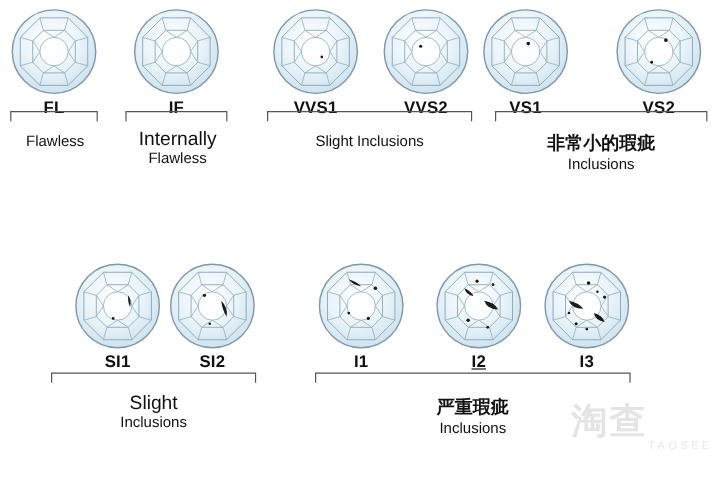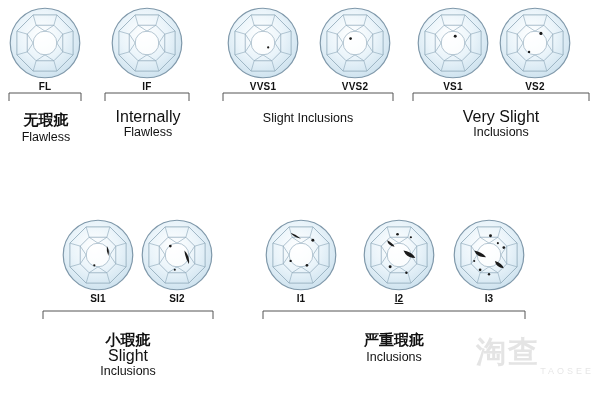--- a/index.html
+++ b/index.html
@@ -26,21 +26,21 @@
   }
   .diamond {
     position: relative;
     width: 74px;
     height: 74px;
   }
   .diamond svg {
     display: block;
   }
   .grade-label {
-    font-size: 10px;
+    font-size: 14px;
     font-weight: bold;
     color: #111111;
     letter-spacing: 0.2px;
     margin-top: 1px;
     text-align: center;
   }
   .bracket {
     position: absolute;
   }
   .bracket svg {
@@ -219,21 +219,21 @@
             <line x1="38" y1="74" x2="50" y2="66"></line>
           <line x1="26" y1="62" x2="34" y2="50"></line>
             <line x1="26" y1="38" x2="34" y2="50"></line>
         </g>
         <circle cx="44" cy="44" r="1.8" fill="#1a1a1a"></circle>
       </svg>
     </div>
     <div class="grade-label">VVS2</div>
   </div>
 
-  <div class="diamond-cell" style="left:416px; top:6px;">
+  <div class="diamond-cell" style="left:401px; top:6px;">
     <div class="diamond">
       <svg width="74" height="74" viewBox="0 0 100 100" aria-hidden="true">
         <circle cx="50" cy="50" r="47" fill="url(#g1)" stroke="#7f98aa" stroke-width="1.6"></circle>
         <polygon points="34,12 66,12 88,34 88,66 66,88 34,88 12,66 12,34" fill="none" stroke="#8ea7b8" stroke-width="1.1"></polygon>
         <polygon points="38,26 62,26 74,38 74,62 62,74 38,74 26,62 26,38" fill="none" stroke="#8ea7b8" stroke-width="1"></polygon>
         <circle cx="50" cy="50" r="16" fill="#ffffff" fill-opacity="0.75" stroke="#9ab2c2" stroke-width="1"></circle>
         <g stroke="#93acbd" stroke-width="0.9">
           <line x1="34" y1="12" x2="38" y2="26"></line>
             <line x1="66" y1="12" x2="62" y2="26"></line>
           <line x1="88" y1="34" x2="74" y2="38"></line>
@@ -250,21 +250,21 @@
             <line x1="38" y1="74" x2="50" y2="66"></line>
           <line x1="26" y1="62" x2="34" y2="50"></line>
             <line x1="26" y1="38" x2="34" y2="50"></line>
         </g>
         <circle cx="53" cy="41" r="2" fill="#1a1a1a"></circle>
       </svg>
     </div>
     <div class="grade-label">VS1</div>
   </div>
 
-  <div class="diamond-cell" style="left:498px; top:6px;">
+  <div class="diamond-cell" style="left:512px; top:6px;">
     <div class="diamond">
       <svg width="74" height="74" viewBox="0 0 100 100" aria-hidden="true">
         <circle cx="50" cy="50" r="47" fill="url(#g1)" stroke="#7f98aa" stroke-width="1.6"></circle>
         <polygon points="34,12 66,12 88,34 88,66 66,88 34,88 12,66 12,34" fill="none" stroke="#8ea7b8" stroke-width="1.1"></polygon>
         <polygon points="38,26 62,26 74,38 74,62 62,74 38,74 26,62 26,38" fill="none" stroke="#8ea7b8" stroke-width="1"></polygon>
         <circle cx="50" cy="50" r="16" fill="#ffffff" fill-opacity="0.75" stroke="#9ab2c2" stroke-width="1"></circle>
         <g stroke="#93acbd" stroke-width="0.9">
           <line x1="34" y1="12" x2="38" y2="26"></line>
             <line x1="66" y1="12" x2="62" y2="26"></line>
           <line x1="88" y1="34" x2="74" y2="38"></line>
@@ -304,35 +304,34 @@
       <path d="M1,9 L1,1 L171,1 L171,9" fill="none" stroke="#555555" stroke-width="1"></path>
     </svg>
   </div>
   <div class="bracket" style="left:412px; top:92px;">
     <svg width="178" height="10" aria-hidden="true">
       <path d="M1,9 L1,1 L177,1 L177,9" fill="none" stroke="#555555" stroke-width="1"></path>
     </svg>
   </div>
 
   <div class="caption" style="left:2px; top:110px; width:88px;">
-    <div class="cn">无瑕疵</div>
     <div class="en">Flawless</div>
   </div>
 
   <div class="caption" style="left:96px; top:110px; width:104px;">
     <div class="en-small">Internally</div>
     <div class="en">Flawless</div>
   </div>
 
   <div class="caption" style="left:218px; top:110px; width:180px;">
     <div class="en">Slight Inclusions</div>
   </div>
 
   <div class="caption" style="left:408px; top:110px; width:186px;">
-    <div class="en-small">Very Slight</div>
+    <div class="cn">非常小的瑕疵</div>
     <div class="en">Inclusions</div>
   </div>
 
   <div class="diamond-cell" style="left:61px; top:218px;">
     <div class="diamond">
       <svg width="74" height="74" viewBox="0 0 100 100" aria-hidden="true">
         <circle cx="50" cy="50" r="47" fill="url(#g1)" stroke="#7f98aa" stroke-width="1.6"></circle>
         <polygon points="34,12 66,12 88,34 88,66 66,88 34,88 12,66 12,34" fill="none" stroke="#8ea7b8" stroke-width="1.1"></polygon>
         <polygon points="38,26 62,26 74,38 74,62 62,74 38,74 26,62 26,38" fill="none" stroke="#8ea7b8" stroke-width="1"></polygon>
         <circle cx="50" cy="50" r="16" fill="#ffffff" fill-opacity="0.75" stroke="#9ab2c2" stroke-width="1"></circle>
@@ -507,21 +506,20 @@
       <path d="M1,9 L1,1 L171,1 L171,9" fill="none" stroke="#555555" stroke-width="1"></path>
     </svg>
   </div>
   <div class="bracket" style="left:262px; top:310px;">
     <svg width="264" height="10" aria-hidden="true">
       <path d="M1,9 L1,1 L263,1 L263,9" fill="none" stroke="#555555" stroke-width="1"></path>
     </svg>
   </div>
 
   <div class="caption" style="left:38px; top:330px; width:180px;">
-    <div class="cn">小瑕疵</div>
     <div class="en-small">Slight</div>
     <div class="en">Inclusions</div>
   </div>
 
   <div class="caption" style="left:262px; top:330px; width:264px;">
     <div class="cn">严重瑕疵</div>
     <div class="en">Inclusions</div>
   </div>
 
   <div class="watermark">

